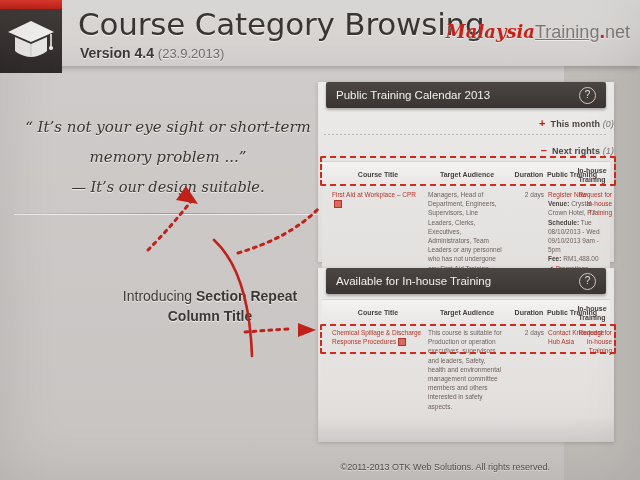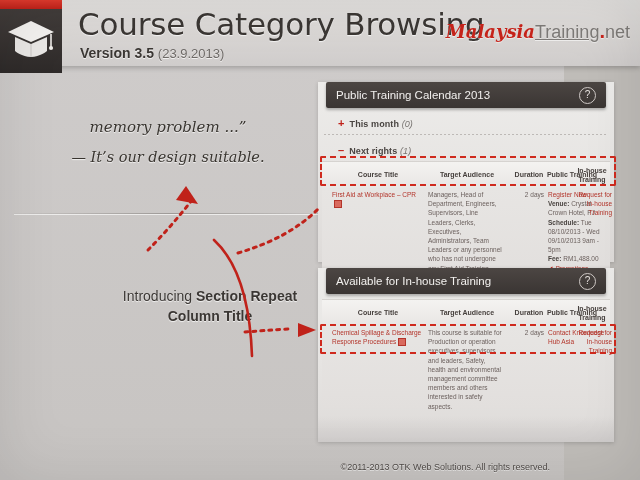--- a/index.html
+++ b/index.html
@@ -90,20 +90,21 @@
     box-sizing:border-box;
   }
   .pan-title .help{
     position:absolute;right:10px;top:5px;width:15px;height:15px;
     border:1.3px solid #cfc9c6;border-radius:50%;color:#e6e1de;
     font-size:10px;line-height:13px;text-align:center;
   }
   .sec{
     margin:9px 0 0 20px;font-size:9px;font-weight:bold;color:#4a4542;
     letter-spacing:.1px;
+    text-align:right;
   }
   .sec .pm{color:#c0221a;font-weight:bold;font-size:11px;margin-right:5px;}
   .sec .cnt{font-weight:normal;font-style:italic;color:#7a7673;}
   .sec-rule{
     margin:5px 0 0 6px;width:284px;height:1px;
     background:repeating-linear-gradient(90deg,#bdb9b6 0 2px,transparent 2px 4px);
   }
 
   
   .thead{
@@ -163,29 +164,30 @@
       <svg class="cap" viewBox="0 0 50 42">
         <polygon points="25,3 48,14 25,24 2,14" fill="#f3f1ef"></polygon>
         <path d="M9,19 L9,33 C9,33 16,39 25,39 C34,39 41,33 41,33 L41,19 L25,26 Z" fill="#e9e7e5"></path>
         <path d="M25,26 L25,39" stroke="#cfcbc8" stroke-width="1.2" fill="none"></path>
         <path d="M45,16 L45,29" stroke="#efedea" stroke-width="1.6" fill="none"></path>
         <circle cx="45" cy="30" r="2.1" fill="#efedea"></circle>
       </svg>
     </div>
     <div class="title-main">Course Category Browsing</div>
     <div class="title-ver">
-      <span>Version 3.5</span>
+      <span>Version 4.4</span>
       <span class="date">(23.9.2013)</span>
     </div>
     <div class="brand">
       <span class="b1">Malaysia</span><span class="b2">Training</span><span class="bdot">.</span><span class="b3">net</span>
     </div>
   </div>
 
   <div class="quote">
+    <span class="l1">“ It’s not your eye sight or short-term</span>
     <span class="l2">memory problem ...”</span>
     <span class="l3">— It’s our design suitable.</span>
   </div>
   <div class="divider"></div>
 
   <div class="annot">
     <span>Introducing </span><b>Section Repeat Column Title</b>
   </div>
 
   <div class="panel" style="top:82px;height:180px;">

